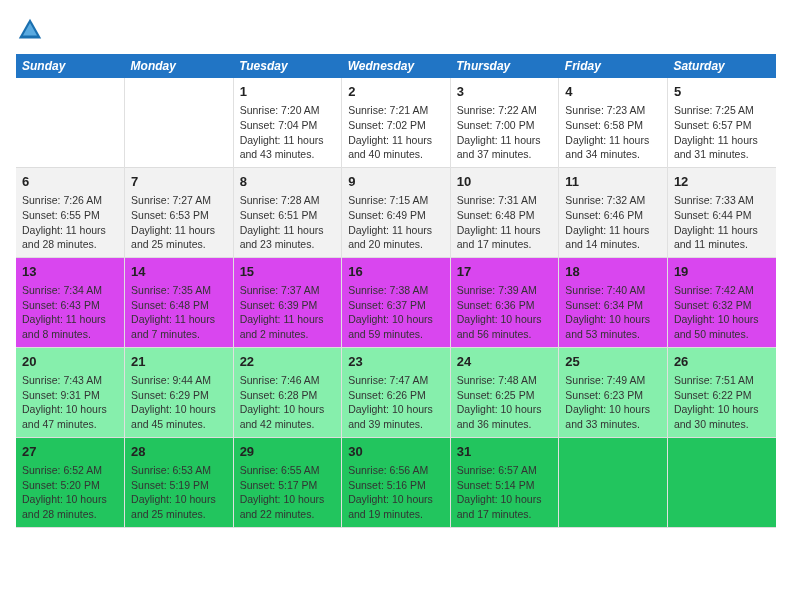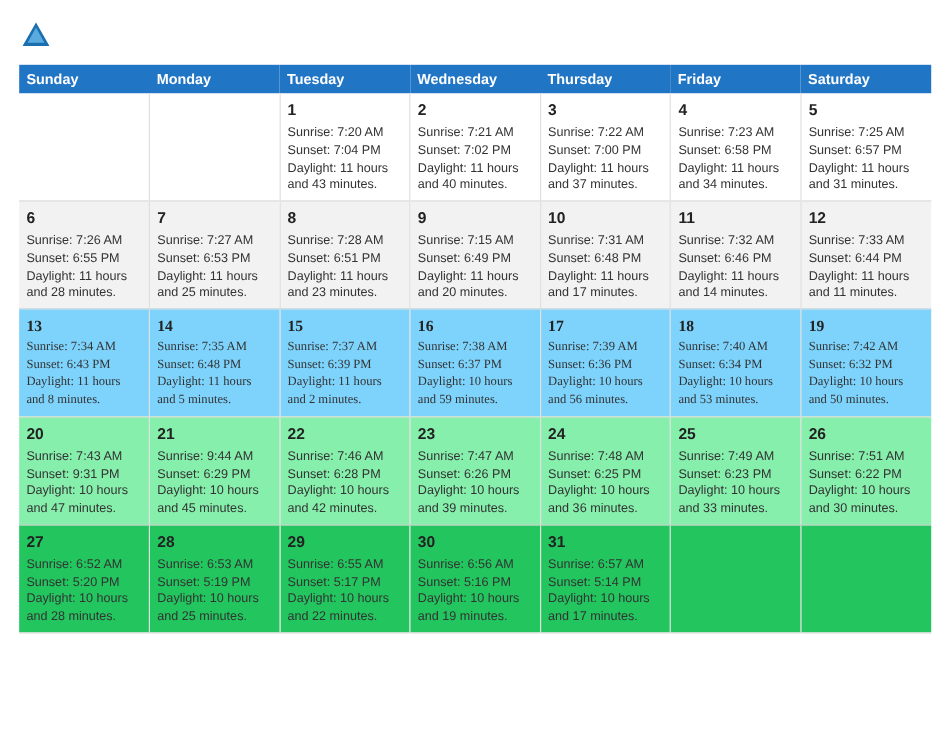--- a/index.html
+++ b/index.html
@@ -52,20 +52,21 @@
       border-collapse: collapse;
       font-size: 11px;
     }
     thead th {
       background-color: #2175c5;
       color: #fff;
       padding: 5px 6px;
       text-align: left;
       font-size: 12px;
       font-weight: bold;
+      font-style: italic;
     }
     tbody tr {
       border-bottom: 1px solid #ddd;
     }
     tbody tr:nth-child(odd) {
       background-color: #f9f9f9;
     }
     tbody tr:nth-child(even) {
       background-color: #fff;
     }
@@ -83,21 +84,21 @@
       margin-bottom: 2px;
       color: #222;
     }
     .cell-content {
       font-size: 10.5px;
       color: #333;
     }
     
     .row-group-1 td { background-color: #ffffff; }
     .row-group-2 td { background-color: #f2f2f2; }
-    .row-group-3 td { background-color: #7dd3fc; font-family: Liberation Serif, serif; }
+    .row-group-3 td { background-color: #d946ef; }
     .row-group-4 td { background-color: #86efac; }
     .row-group-5 td { background-color: #22c55e; }
     tbody tr td { border-right: 1px solid #e0e0e0; }
     tbody tr td:last-child { border-right: none; }
   </style>
 </head>
 <body>
 
 <div class="header">
   <div class="logo">
@@ -238,21 +239,21 @@
             <div>Sunrise: 7:34 AM</div>
             <div>Sunset: 6:43 PM</div>
             <div>Daylight: 11 hours and 8 minutes.</div>
           </div>
         </td>
         <td>
           <div class="day-num">14</div>
           <div class="cell-content">
             <div>Sunrise: 7:35 AM</div>
             <div>Sunset: 6:48 PM</div>
-            <div>Daylight: 11 hours and 5 minutes.</div>
+            <div>Daylight: 11 hours and 7 minutes.</div>
           </div>
         </td>
         <td>
           <div class="day-num">15</div>
           <div class="cell-content">
             <div>Sunrise: 7:37 AM</div>
             <div>Sunset: 6:39 PM</div>
             <div>Daylight: 11 hours and 2 minutes.</div>
           </div>
         </td>

